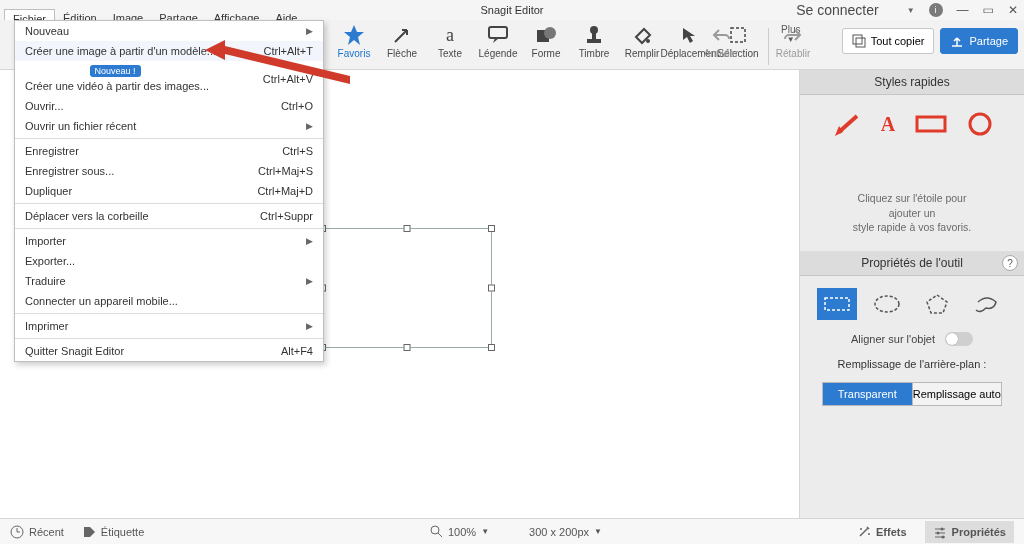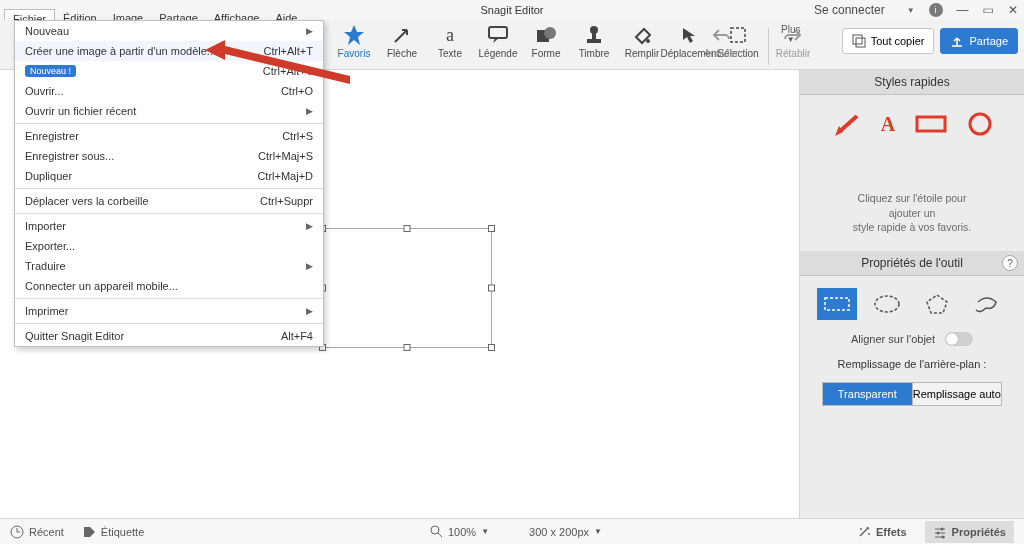--- a/index.html
+++ b/index.html
@@ -2,21 +2,21 @@
 <html><head>
 <meta charset="utf-8">
 <style>
   * { box-sizing: border-box; margin: 0; padding: 0; font-family: -apple-system, "Segoe UI", Tahoma, sans-serif; }
   body { width: 1024px; height: 544px; overflow: hidden; background: #fff; font-size: 11px; color: #333; }
 
   
   .titlebar { height: 20px; display: flex; align-items: center; justify-content: space-between; background: #f5f5f5; padding: 0 6px; }
   .title { position:absolute; left:0; right:0; text-align:center; pointer-events:none; font-size:11px; color:#333;}
   .win-ctrls { display: flex; gap: 14px; align-items:center; margin-left:auto; }
-  .signin { font-size:12px; color:#4a4a4a; margin-right:8px;}
+  .signin { font-size:14px; color:#4a4a4a; margin-right:14px;}
   .circle-i { width:14px;height:14px;border-radius:50%;background:#7a7a7a;color:#fff;display:flex;align-items:center;justify-content:center;font-size:9px;}
   .win-ctrls span.sym{font-size:12px;color:#555;}
   .menubar-inner { position:absolute; top:9px; left:4px; display:flex; }
   .menubar-inner .mi { padding:3px 8px; font-size:11px; color:#333; }
   .menubar-inner .mi.open { background:#fff; border:1px solid #bfbfbf; border-bottom:none; }
 
   
   .toolbar { display:flex; align-items:flex-start; padding:4px 6px 0 330px; border-bottom:1px solid #d6d6d6; height:50px; background:#f2f2f2; position:relative;}
   .tool { display:flex; flex-direction:column; align-items:center; width:48px; gap:2px; font-size:10px; color:#484848; }
   .tool.active { color:#1a73cf; }
@@ -306,20 +306,21 @@
       <span>Nouveau</span>
       <span class="arrow">▶</span>
     </div>
   <div class="row highlight">
       <span>Créer une image à partir d'un modèle...</span>
       <span>Ctrl+Alt+T</span>
     </div>
   <div class="row">
       <span class="lbl">
         <span class="badge-new">Nouveau !</span>
+        <span>Créer une vidéo à partir des images...</span>
       </span>
       <span>Ctrl+Alt+V</span>
     </div>
   <div class="row">
       <span>Ouvrir...</span>
       <span>Ctrl+O</span>
     </div>
   <div class="row">
       <span>Ouvrir un fichier récent</span>
       <span class="arrow">▶</span>

